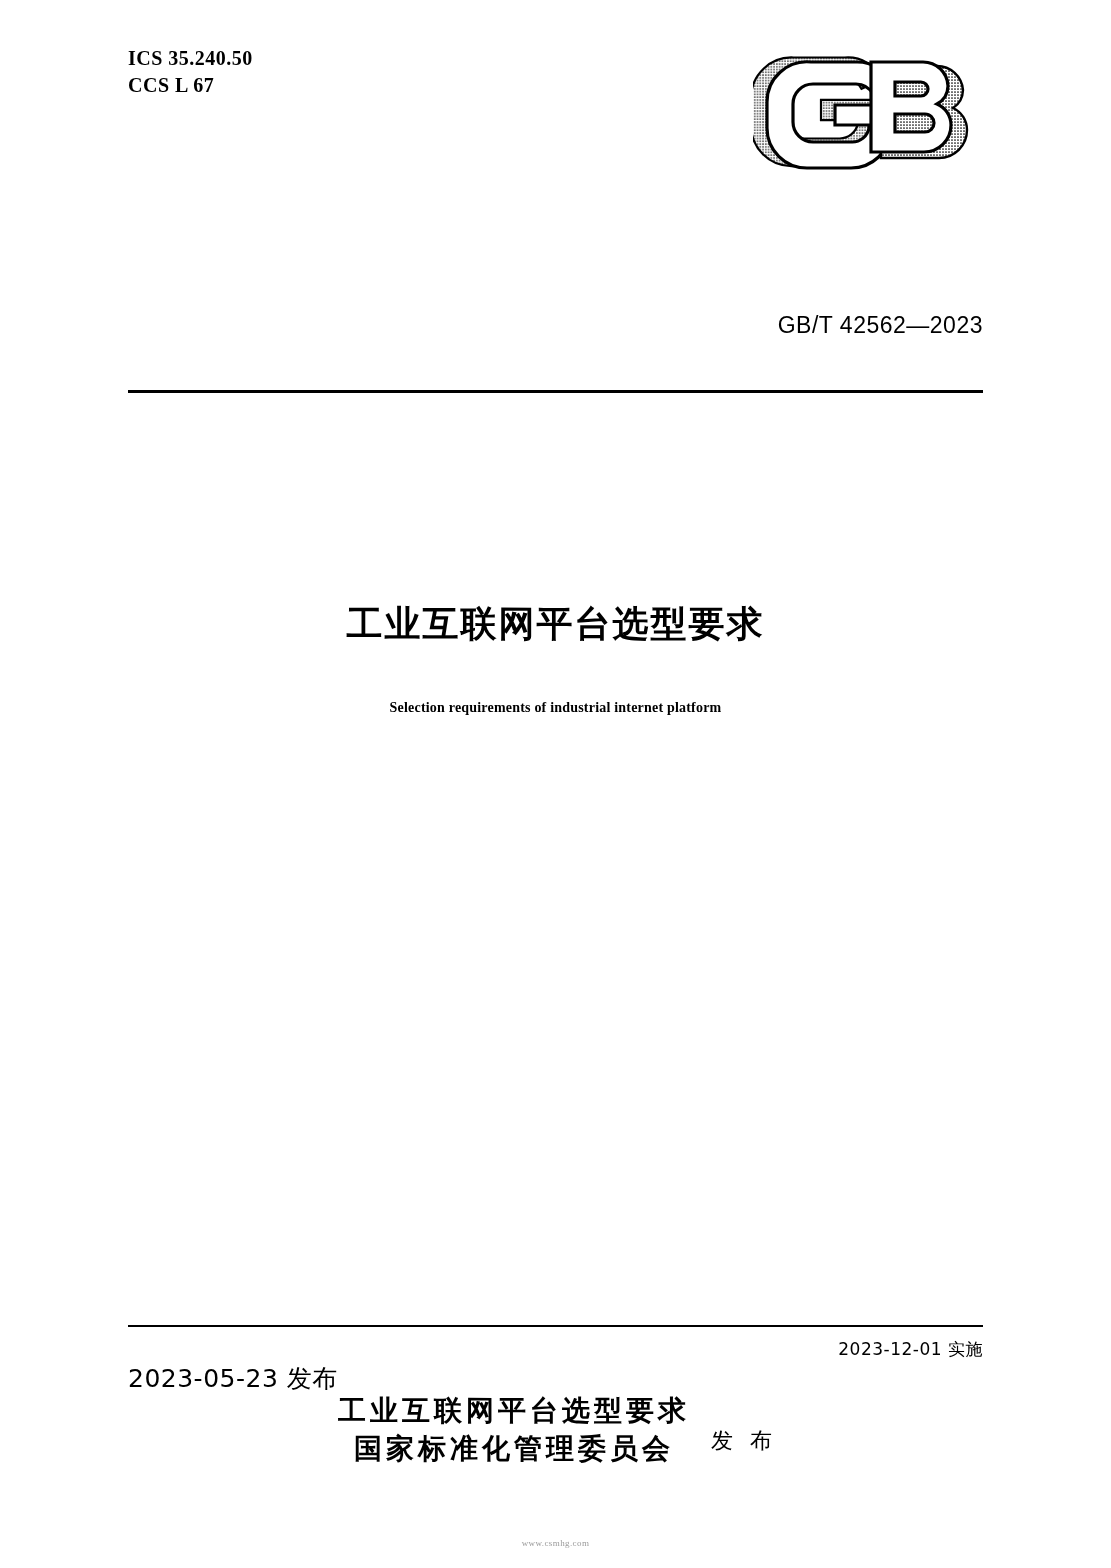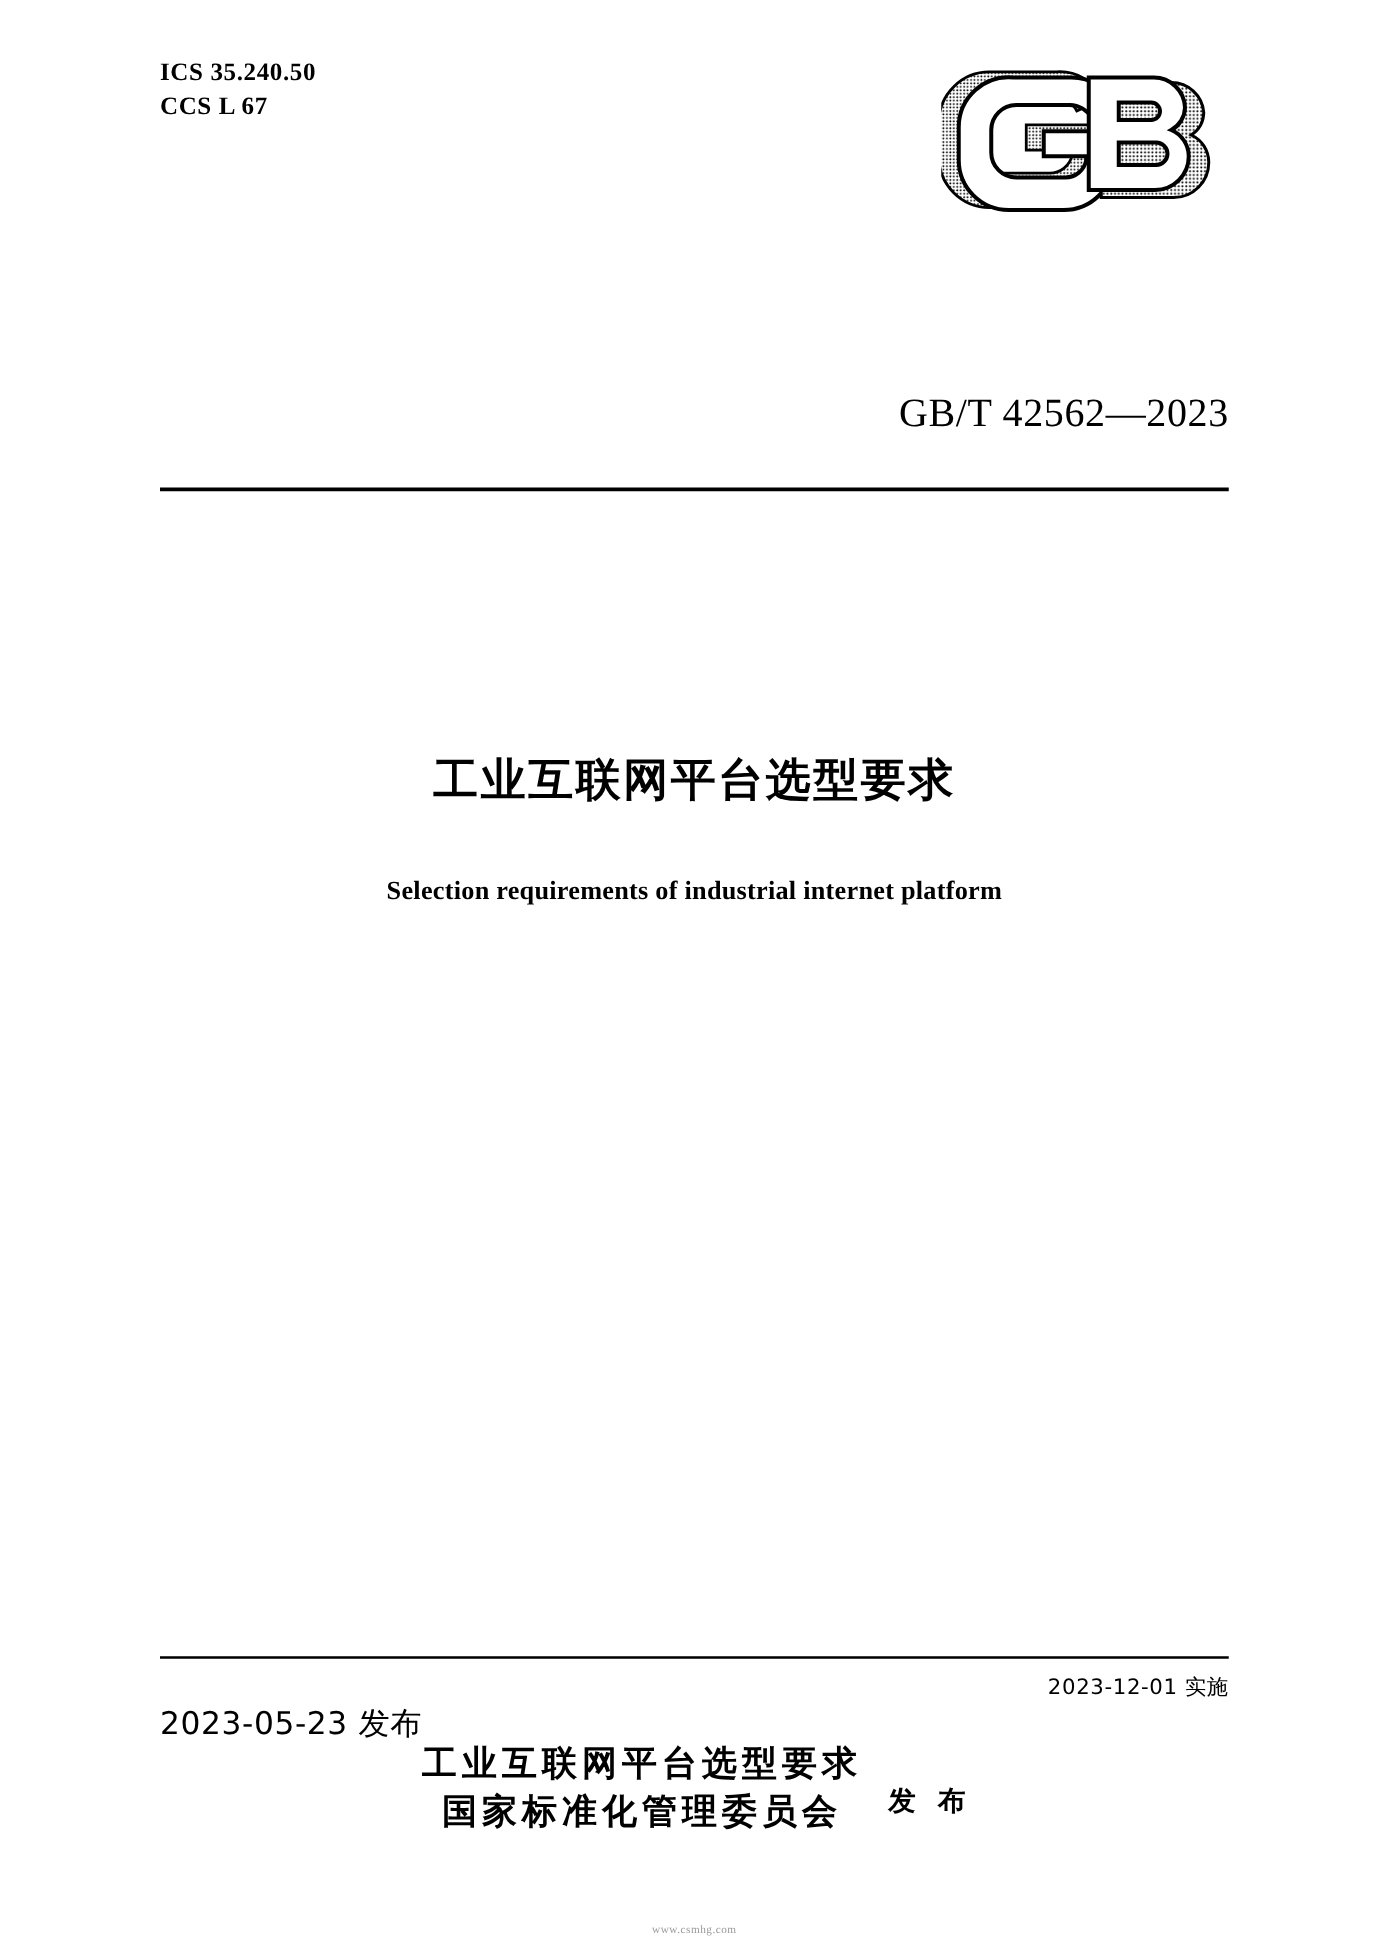--- a/index.html
+++ b/index.html
@@ -57,22 +57,22 @@
     letter-spacing: 16px;
     text-indent: 16px;
     color: #000;
   }
 
   
   .std-number {
     position: absolute;
     right: 128px;
     top: 312px;
-    font-family: Liberation Serif, serif;
-    font-size: 32px;
+    font-family: Liberation Sans, sans-serif;
+    font-size: 23px;
     letter-spacing: 0.5px;
     font-weight: 500;
   }
 
   
   .rule-top {
     position: absolute;
     left: 128px;
     right: 128px;
     top: 390px;
@@ -101,21 +101,21 @@
     letter-spacing: 2px;
   }
   .doc-title-en {
     position: absolute;
     left: 0;
     right: 0;
     top: 700px;
     text-align: center;
     font-family: "Liberation Serif", serif;
     font-weight: bold;
-    font-size: 21px;
+    font-size: 14px;
     letter-spacing: 0.2px;
   }
 
   
   .date-issue {
     position: absolute;
     left: 128px;
     top: 1338px;
     font-family: "DejaVu Sans", sans-serif;
     font-size: 25px;
@@ -145,21 +145,21 @@
     font-family: "DejaVu Sans", sans-serif;
     font-weight: bold;
     font-size: 28px;
     line-height: 38px;
     letter-spacing: 4px;
     text-indent: 4px;
     text-align: center;
   }
   .publisher-verb {
     font-family: "DejaVu Sans", sans-serif;
-    font-weight: bold;
+    font-weight: normal;
     font-size: 22px;
     letter-spacing: 5px;
     text-indent: 5px;
     margin-left: 16px;
     padding-top: 22px;
   }
 
   
   .footer-url {
     position: absolute;

